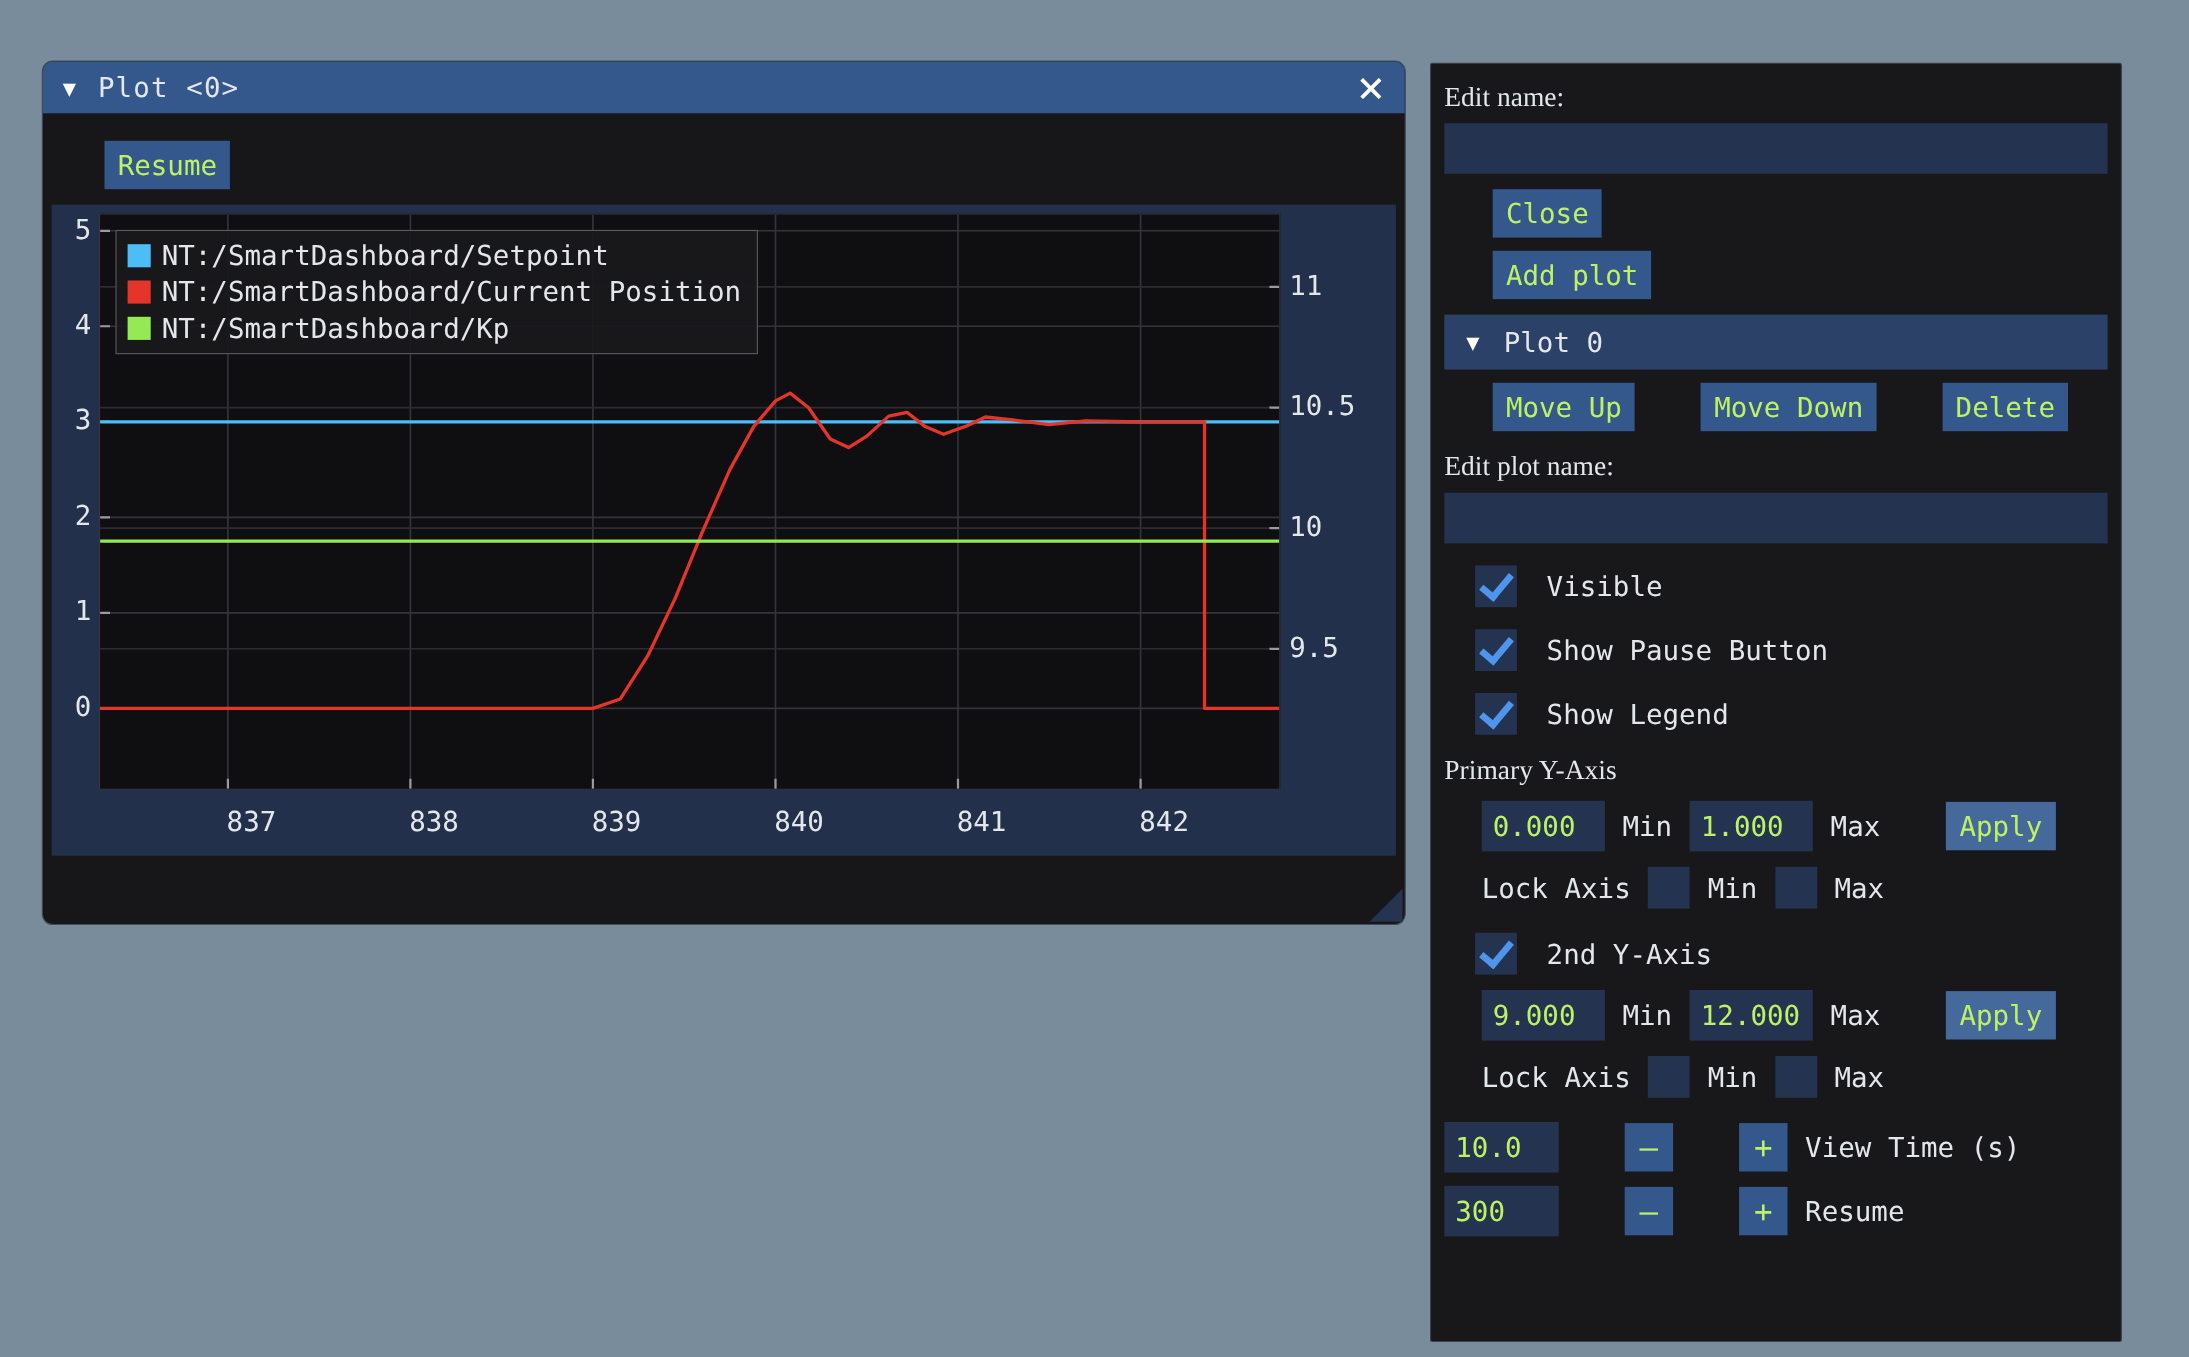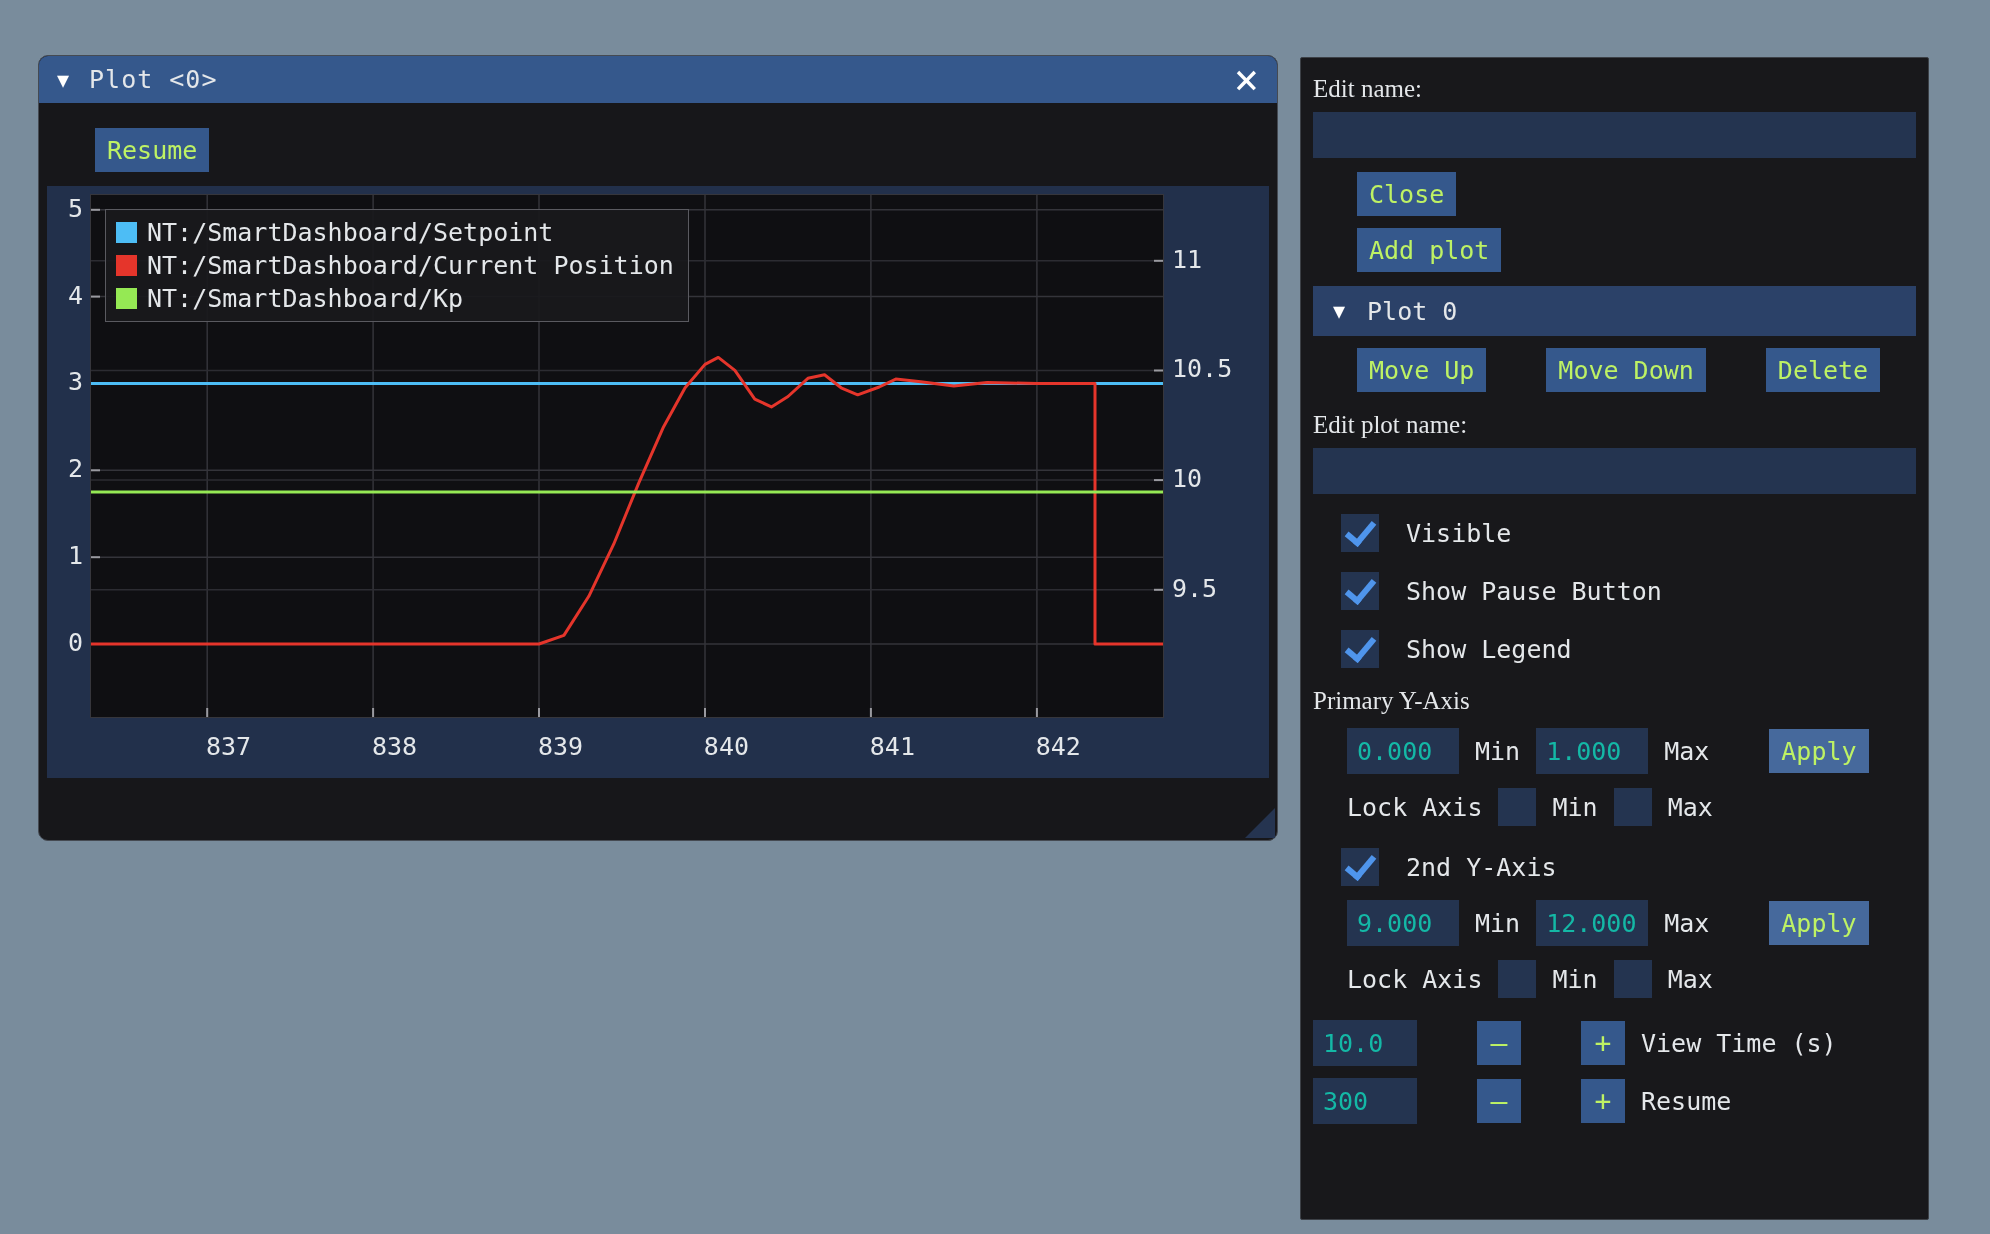--- a/index.html
+++ b/index.html
@@ -30,21 +30,21 @@
   .ytick.left{width:36px;text-align:right;left:0;}
   .ytick.right{left:1125px;text-align:left;width:95px;}
   .xtick{position:absolute;width:90px;text-align:right;top:546px;}
   .resize-grip{position:absolute;right:2px;bottom:2px;width:0;height:0;
                border-left:30px solid transparent;border-bottom:30px solid #253450;}
 
   
   .side-panel{left:1300px;top:57px;width:629px;height:1163px;background:#18181b;border-color:#3c4046;border-radius:2px;}
   .panel-inner{position:absolute;inset:0;padding:14px 12px;display:flex;flex-direction:column;box-sizing:border-box;}
   .plabel{height:34px;line-height:34px;margin-bottom:6px;font-family:Liberation Serif, serif;}
-  .field{height:46px;background:#243450;border:none;color:#14b8a6;font-family:inherit;font-size:25px;
+  .field{height:46px;background:#243450;border:none;color:#bef264;font-family:inherit;font-size:25px;
          padding:0 10px;box-sizing:border-box;}
   .field.full{width:100%;margin-bottom:14px;}
   .field.small{width:112px;}
   .field.num{width:104px;}
   .mb12{margin-bottom:12px;} .mb14{margin-bottom:14px;} .mb16{margin-bottom:16px;}
   .mb20{margin-bottom:20px;} .mb22{margin-bottom:22px;} .mb10{margin-bottom:10px;}
   .self-start{align-self:flex-start;}
   .header-row{height:50px;background:#2b4168;display:flex;align-items:center;gap:22px;padding:0 20px;}
   .btnrow{display:flex;gap:16px;}
   .cbrow{display:flex;align-items:center;gap:27px;padding-left:28px;}

